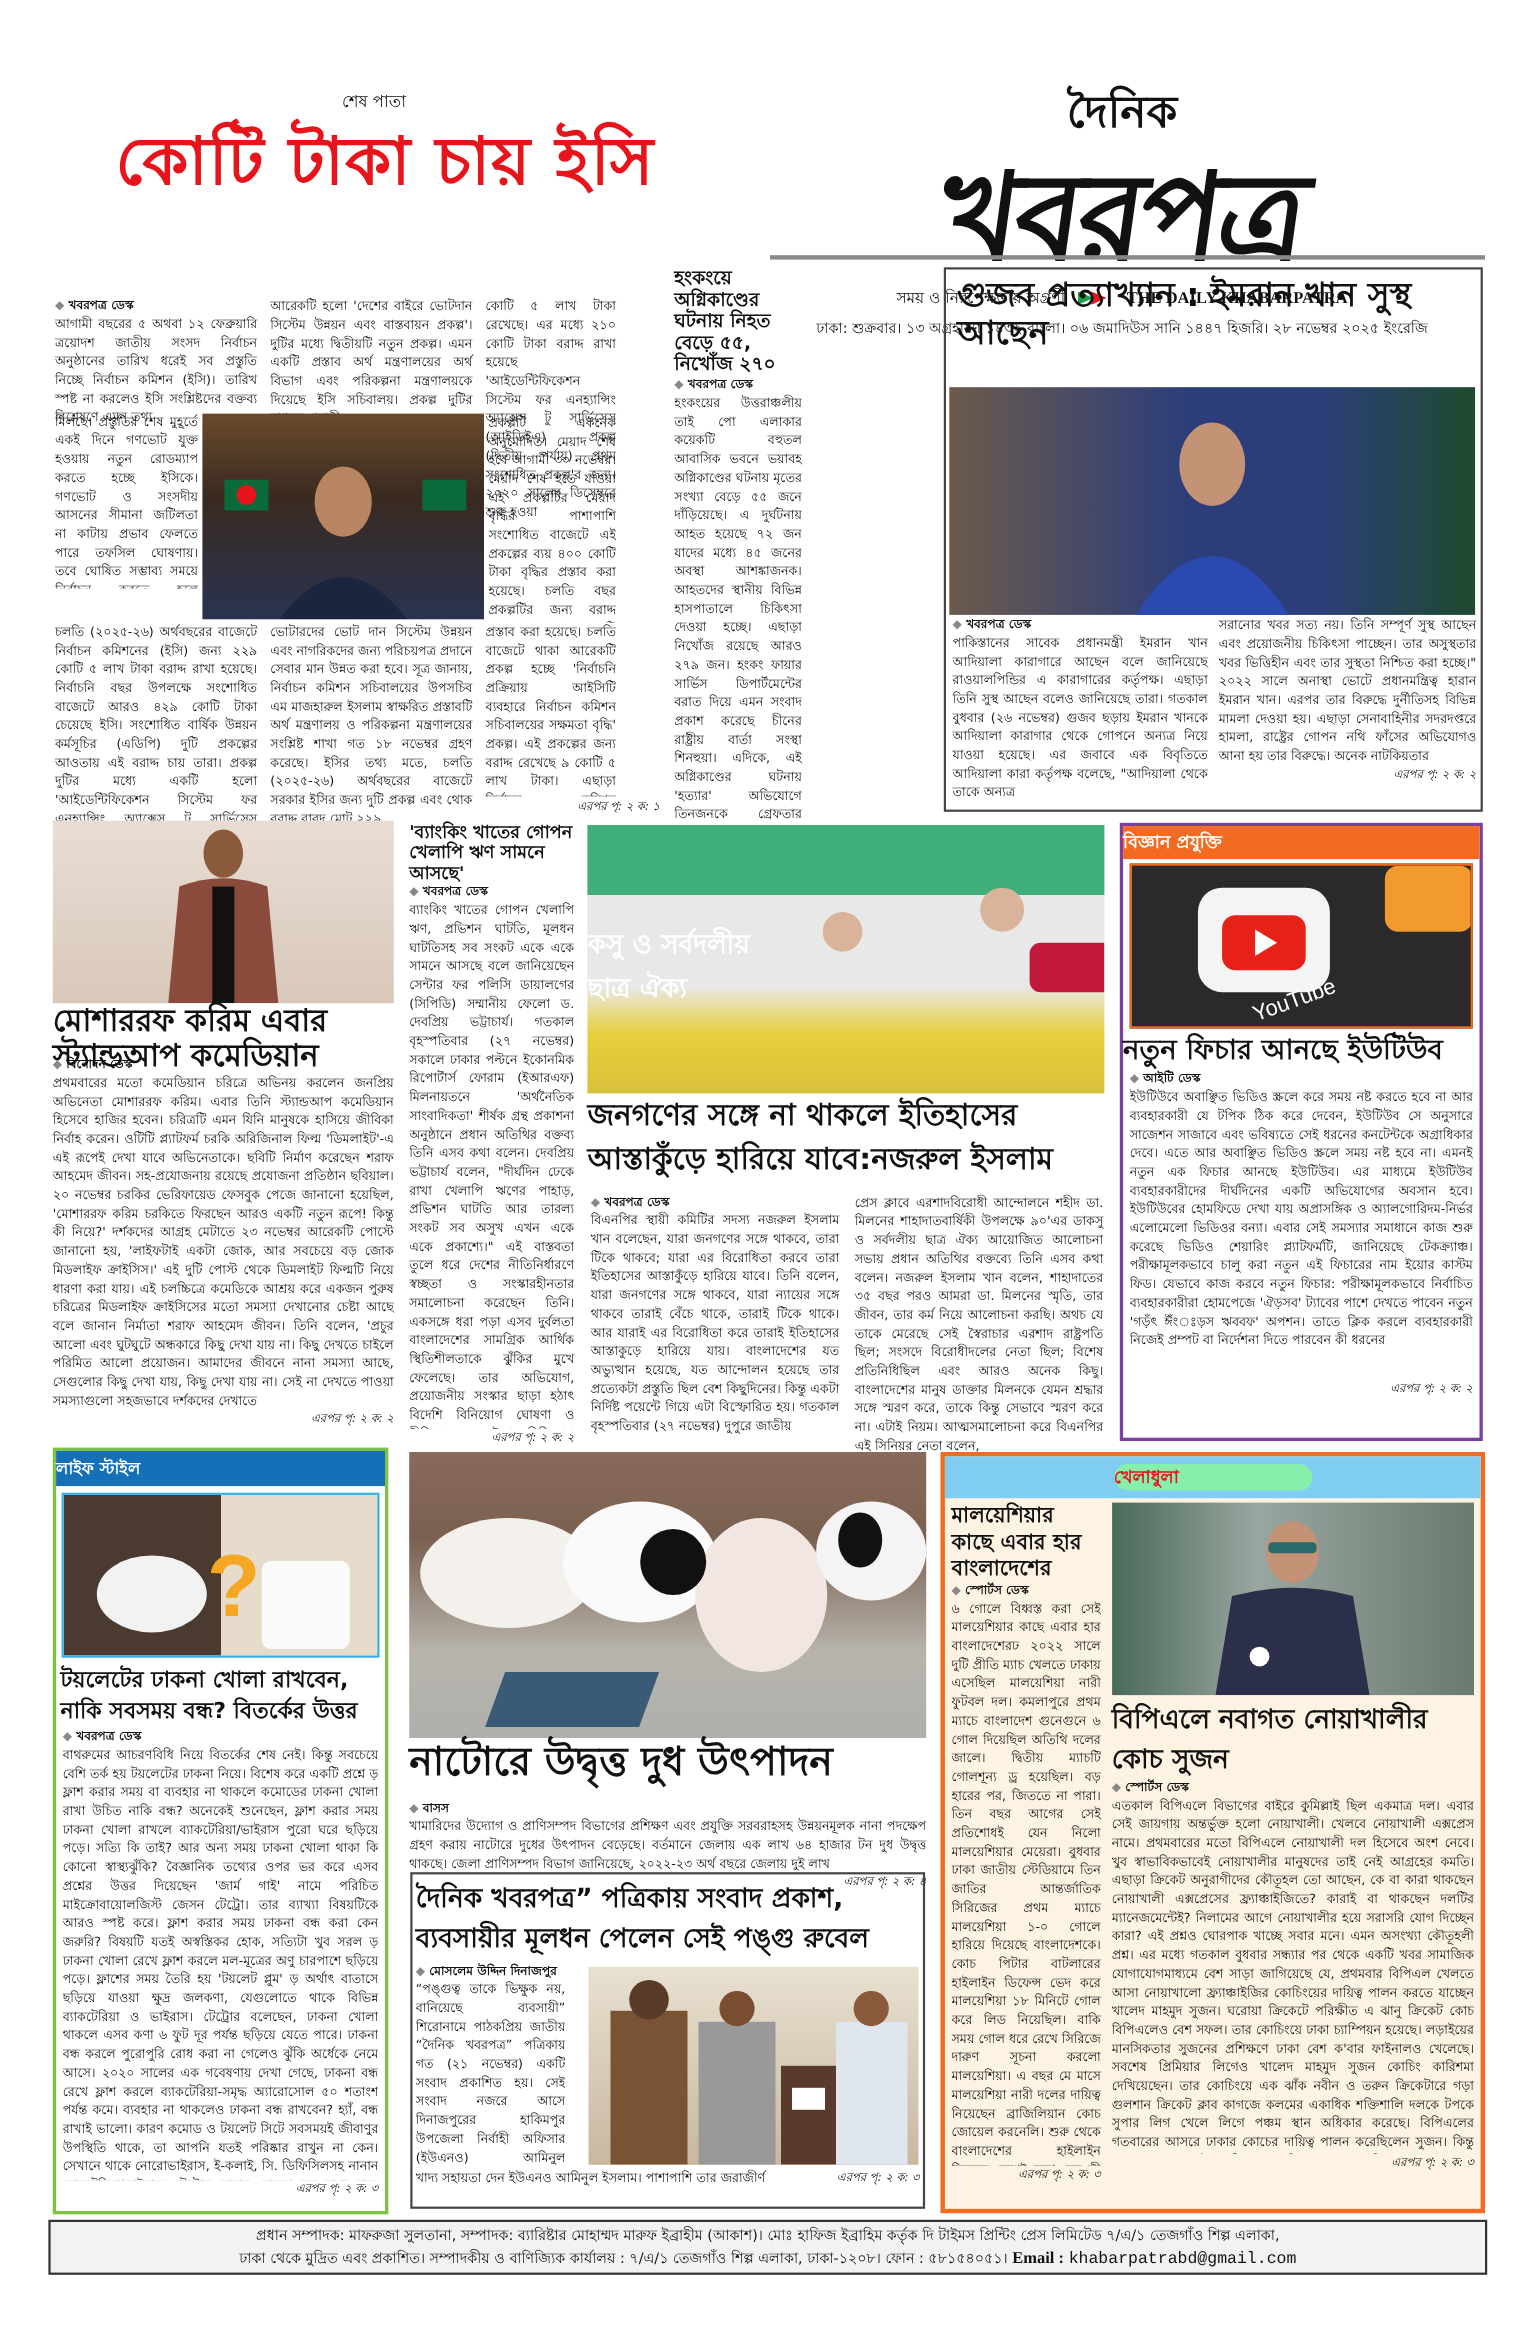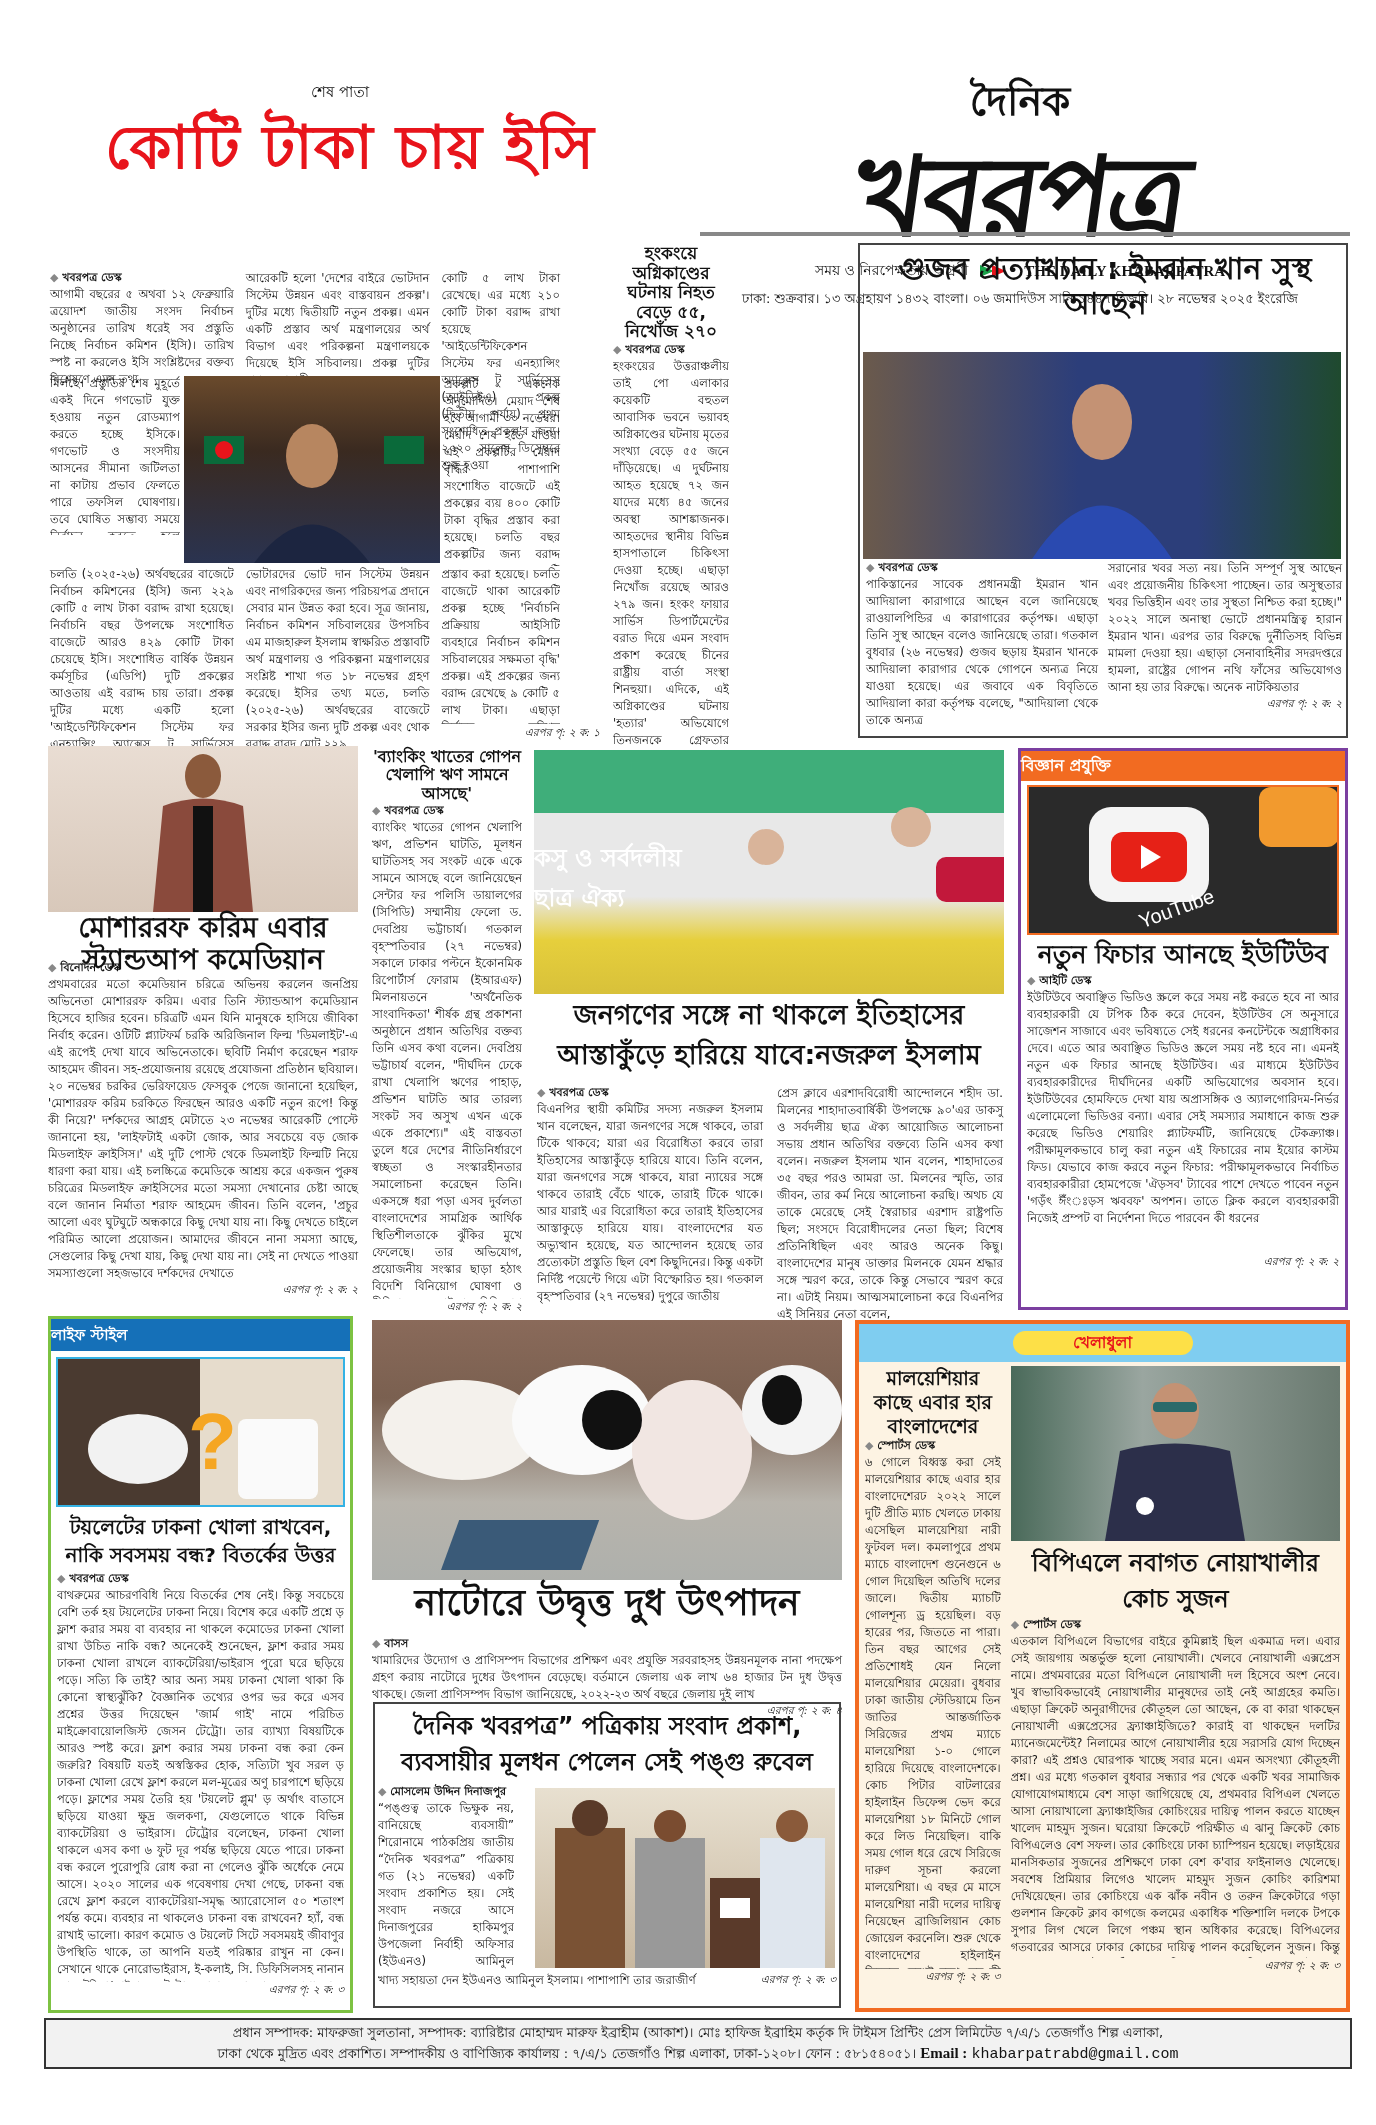--- a/index.html
+++ b/index.html
@@ -10,24 +10,24 @@
 .mast-small{font-size:40px;font-weight:bold;text-align:center}
 .mast-big{font-size:110px;font-weight:900;line-height:120px;text-align:center;letter-spacing:-4px;transform:skewX(-8deg)}
 .tag{font-size:14px}
 .eng{font-family:Liberation Serif, serif;font-weight:bold;font-size:15px}
 .date{font-size:13px;text-align:center}
 .rule{background:#888}
 .txt{font-size:11.5px;line-height:17px;text-align:justify}
 .by{font-size:11px;font-weight:bold;line-height:16px}
 .by::before{content:"◆ ";color:#888}
 .cont{font-size:10.5px;font-style:italic;text-align:right}
-.h{font-weight:bold;text-align:center;line-height:1.15}
+.h{font-weight:bold;text-align:left;line-height:1.15}
 .img{background:#556;display:flex;align-items:center;justify-content:center;color:#ddd;font-size:11px;overflow:hidden}
 .boxhdr{color:#fff;font-weight:bold;text-align:left}
-.pill{background:#fde047;color:#e8141b;border-radius:16px;font-weight:bold;text-align:center}
+.pill{background:#86efac;color:#e8141b;border-radius:16px;font-weight:bold;text-align:left}
 .footer{border:2px solid #333;background:#f2f2f2;font-size:13px;text-align:center;line-height:21px;padding:2px 6px}
 </style>
 </head>
 <body>
 
 <div class="abs sec" style="left:280px;top:80px;width:120px">শেষ পাতা</div>
 
 <div class="abs lead" style="left:40px;top:110px;width:620px">
   <div>কোটি টাকা চায় ইসি</div>
 </div>

